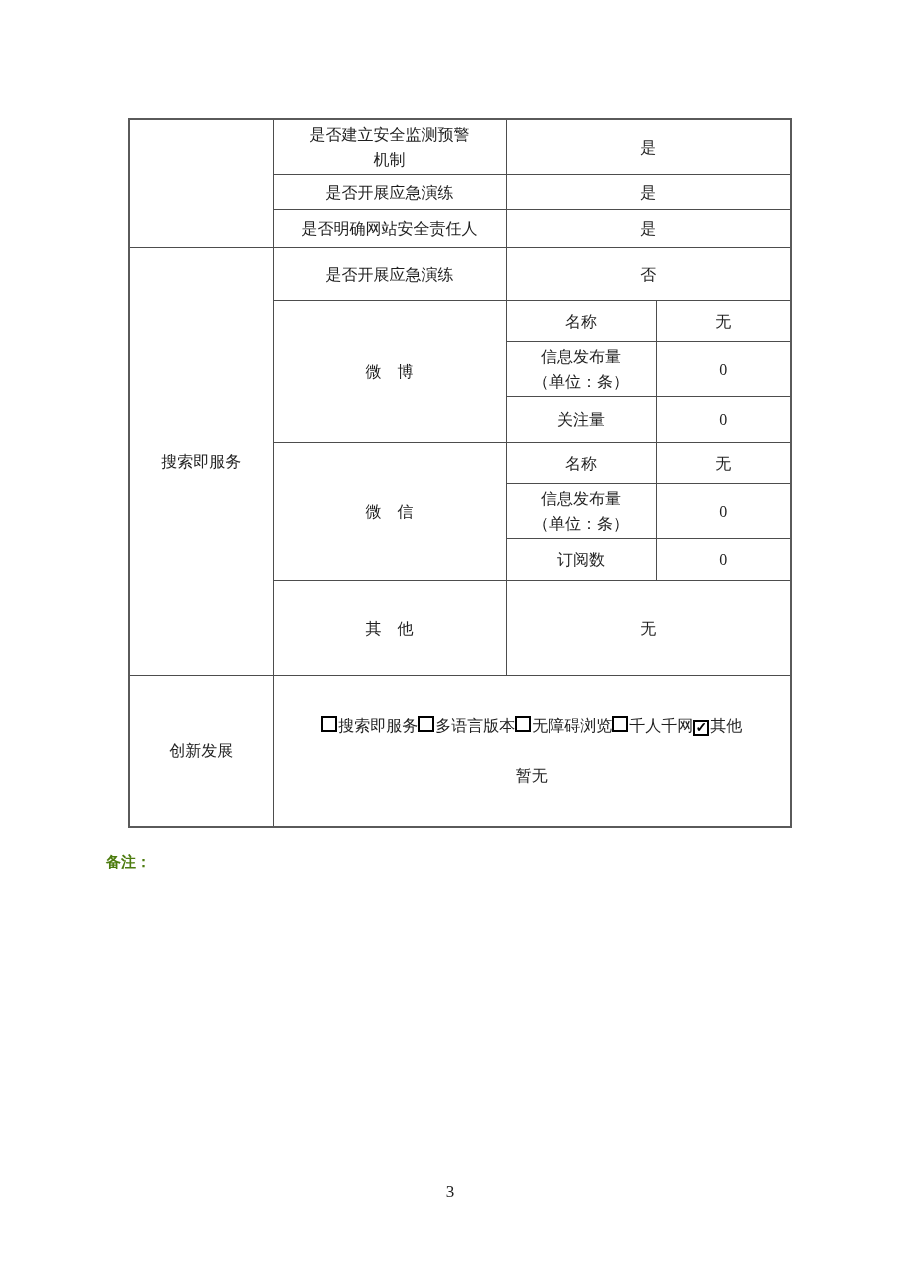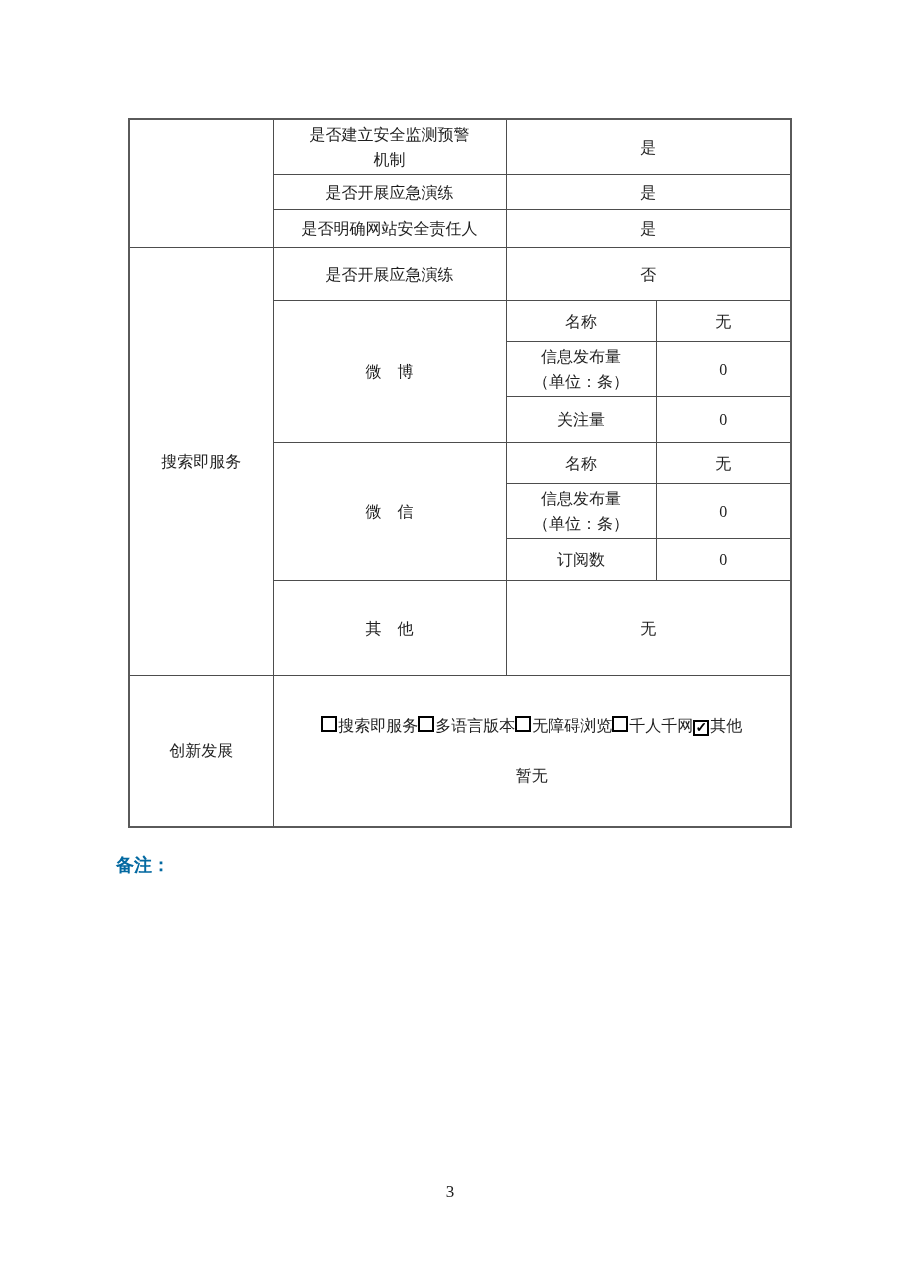--- a/index.html
+++ b/index.html
@@ -67,25 +67,25 @@
     color: #000;
     box-sizing: content-box;
   }
   .other-detail {
     text-underline-offset: 3px;
   }
 
   
   .notes-label {
     position: absolute;
-    left: 116px; top: 853px;
+    left: 106px; top: 853px;
     font-family: "Liberation Sans", "DejaVu Sans", sans-serif;
     font-weight: bold;
-    font-size: 18px;
-    color: #0369a1;
+    font-size: 15px;
+    color: #4d7c0f;
   }
   .page-number {
     position: absolute;
     left: 0; top: 1182px;
     width: 900px;
     text-align: center;
     font-size: 17px;
     color: #222;
   }
 </style>

